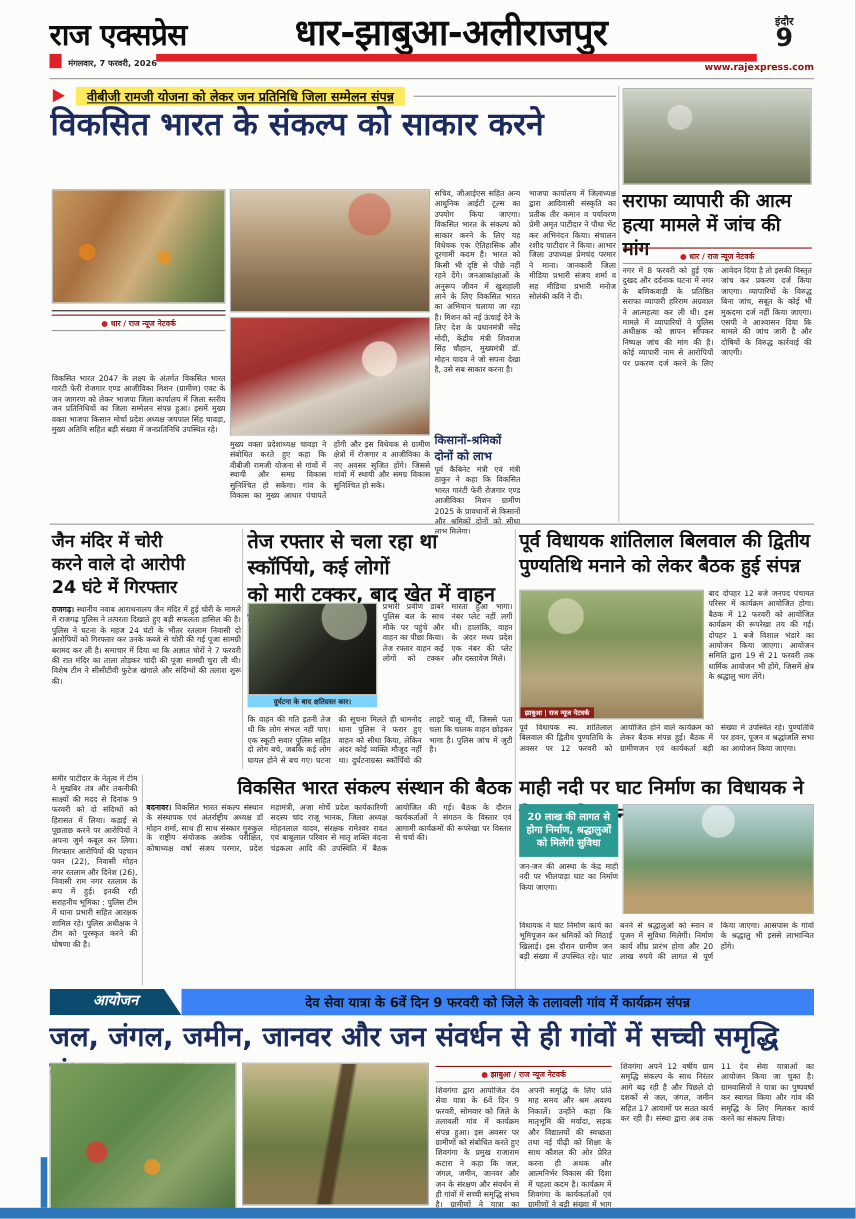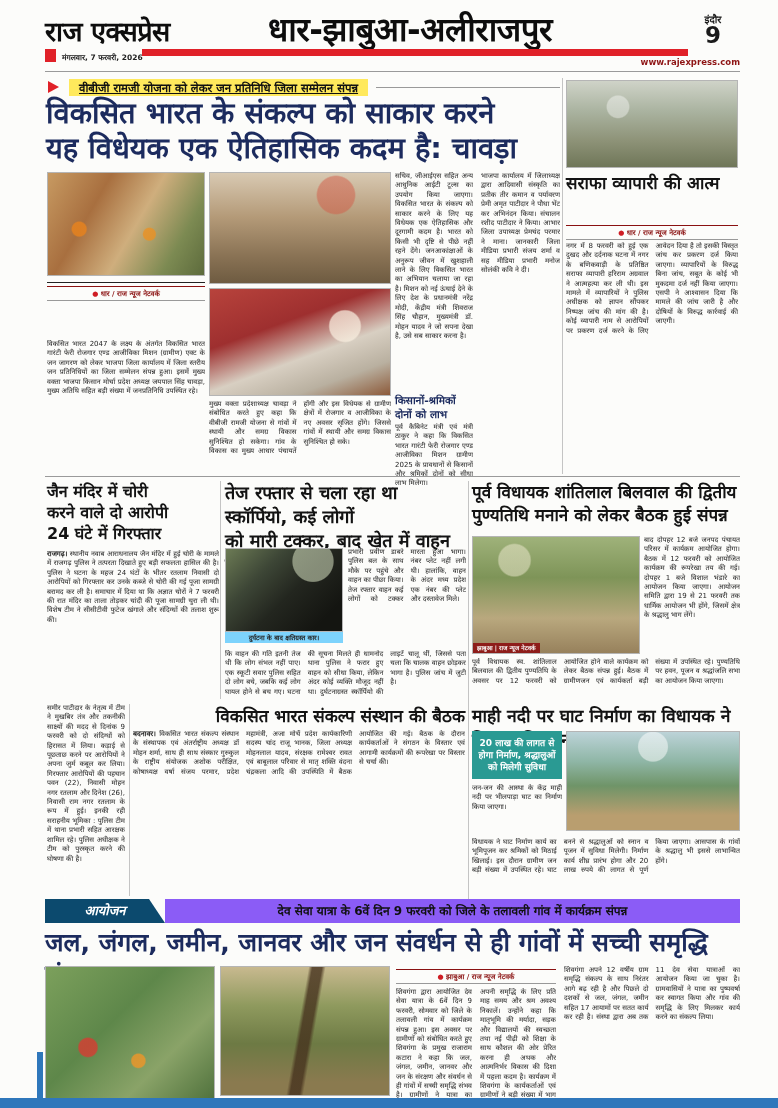--- a/index.html
+++ b/index.html
@@ -76,21 +76,21 @@
       linear-gradient(100deg, transparent 46%, rgba(70,50,30,.8) 48% 53%, transparent 55%),
       linear-gradient(180deg,#c8b98f 0%,#8f9a5e 30%,#6d7a44 60%,#8a7a4f 90%); }
   .photo-caption { font-size:6.5px; font-weight:bold; text-align:center; color:#222; background:#7dd3fc; padding:1px 0; }
   .photo-tag { position:absolute; left:0; bottom:0; background:rgba(140,20,20,.92); color:#fff; font-size:6px; font-weight:bold; padding:1px 4px; }
 
   
   .badge { background:#2a9a93; color:#fff; font-size:9px; font-weight:bold; text-align:center; display:flex; align-items:center; justify-content:center; padding:3px; line-height:12px; }
 
   
   .banner-label { background:#0c4a6e; color:#fff; font-style:italic; font-weight:bold; font-size:13px; text-align:center; line-height:24px; clip-path:polygon(0 0, calc(100% - 16px) 0, 100% 100%, 0 100%); }
-  .banner-bar { background:#8b5cf6; font-size:12px; font-weight:bold; text-align:center; line-height:24px; color:#111; }
+  .banner-bar { background:#3b82f6; font-size:12px; font-weight:bold; text-align:center; line-height:24px; color:#111; }
 
   .blue-bar { background:#2f77bb; }
 </style>
 </head>
 <body>
 
 <div class="page">
 
   <div class="abs" style="left:45px; top:12px; width:200px; height:36px;">
     <span class="paper-name">राज एक्सप्रेस</span>
@@ -104,21 +104,20 @@
   <div class="abs website" style="left:630px; top:57px; width:110px;">www.rajexpress.com</div>
   <div class="abs mast-rule" style="left:45px; top:71px; width:695px; height:1px;"></div>
 
   <div class="abs kicker-wrap" style="left:48px; top:79px; width:512px; height:16px;">
     <span class="kicker-arrow"></span>
     <span class="kicker-text">वीबीजी रामजी योजना को लेकर जन प्रतिनिधि जिला सम्मेलन संपन्न</span>
     <span class="kicker-rule"></span>
   </div>
   <div class="abs hl-navy" style="left:46px; top:96px; width:516px; font-size:29px; line-height:35px;">
     <div>विकसित भारत के संकल्प को साकार करने</div>
-    <div>यह विधेयक एक ऐतिहासिक कदम है: चावड़ा</div>
   </div>
 
   <div class="abs photo p-a" style="left:47px; top:172px; width:158px; height:104px;"></div>
   <div class="abs photo p-b" style="left:209px; top:172px; width:182px; height:112px;"></div>
   <div class="abs photo p-c" style="left:209px; top:288px; width:182px; height:108px;"></div>
 
   <div class="abs subhead-box" style="left:47px; top:282px; width:158px;">
     <div class="byline byline-row">
       <span class="dot">●</span>
       <span>धार / राज न्यूज नेटवर्क</span>
@@ -132,20 +131,21 @@
     <div class="bt" style="height:218px;">सचिव, जीआईएस सहित अन्य आधुनिक आईटी टूल्स का उपयोग किया जाएगा। विकसित भारत के संकल्प को साकार करने के लिए यह विधेयक एक ऐतिहासिक और दूरगामी कदम है। भारत को किसी भी दृष्टि से पीछे नहीं रहने देंगे। जनआकांक्षाओं के अनुरूप जीवन में खुशहाली लाने के लिए विकसित भारत का अभियान चलाया जा रहा है। मिशन को नई ऊंचाई देने के लिए देश के प्रधानमंत्री नरेंद्र मोदी, केंद्रीय मंत्री शिवराज सिंह चौहान, मुख्यमंत्री डॉ. मोहन यादव ने जो सपना देखा है, उसे सब साकार करना है।</div>
     <div class="crosshead">किसानों-श्रमिकों दोनों को लाभ</div>
     <div class="bt" style="height:62px;">पूर्व कैबिनेट मंत्री एवं मंत्री ठाकुर ने कहा कि विकसित भारत गारंटी फेरी रोजगार एण्ड आजीविका मिशन ग्रामीण 2025 के प्रावधानों से किसानों और श्रमिकों दोनों को सीधा लाभ मिलेगा।</div>
   </div>
   <div class="abs bt" style="left:481px; top:172px; width:79px; height:302px;">भाजपा कार्यालय में जिलाध्यक्ष द्वारा आदिवासी संस्कृति का प्रतीक तीर कमान व पर्यावरण प्रेमी अमृत पाटीदार ने पौधा भेंट कर अभिनंदन किया। संचालन रशीद पाटीदार ने किया। आभार जिला उपाध्यक्ष प्रेमचंद परमार ने माना। जानकारी जिला मीडिया प्रभारी संजय शर्मा व सह मीडिया प्रभारी मनोज सोलंकी कवि ने दी।</div>
 
   <div class="abs vline" style="left:562px; top:78px; width:1px; height:396px;"></div>
   <div class="abs photo p-side" style="left:566px; top:80px; width:172px; height:88px;"></div>
   <div class="abs hl-black" style="left:566px; top:172px; width:172px; font-size:17px; line-height:22px;">
     <div>सराफा व्यापारी की आत्म</div>
+    <div>हत्या मामले में जांच की मांग</div>
   </div>
   <div class="abs byline byline-row" style="left:566px; top:222px; width:172px;">
     <span class="dot">●</span>
     <span>धार / राज न्यूज नेटवर्क</span>
   </div>
   <div class="abs bt cols2" style="left:566px; top:242px; width:172px; height:230px;">नगर में 8 फरवरी को हुई एक दुखद और दर्दनाक घटना में नगर के बणिकवाड़ी के प्रतिष्ठित सराफा व्यापारी हरिराम अग्रवाल ने आत्महत्या कर ली थी। इस मामले में व्यापारियों ने पुलिस अधीक्षक को ज्ञापन सौंपकर निष्पक्ष जांच की मांग की है। कोई व्यापारी नाम से आरोपियों पर प्रकरण दर्ज करने के लिए आवेदन दिया है तो इसकी विस्तृत जांच कर प्रकरण दर्ज किया जाएगा। व्यापारियों के विरुद्ध बिना जांच, सबूत के कोई भी मुकदमा दर्ज नहीं किया जाएगा। एसपी ने आश्वासन दिया कि मामले की जांच जारी है और दोषियों के विरुद्ध कार्रवाई की जाएगी।</div>
 
   <div class="abs hline" style="left:45px; top:476px; width:695px; height:1px;"></div>
 
   <div class="abs hl-black" style="left:47px; top:481px; width:172px; font-size:16px; line-height:21px;">

